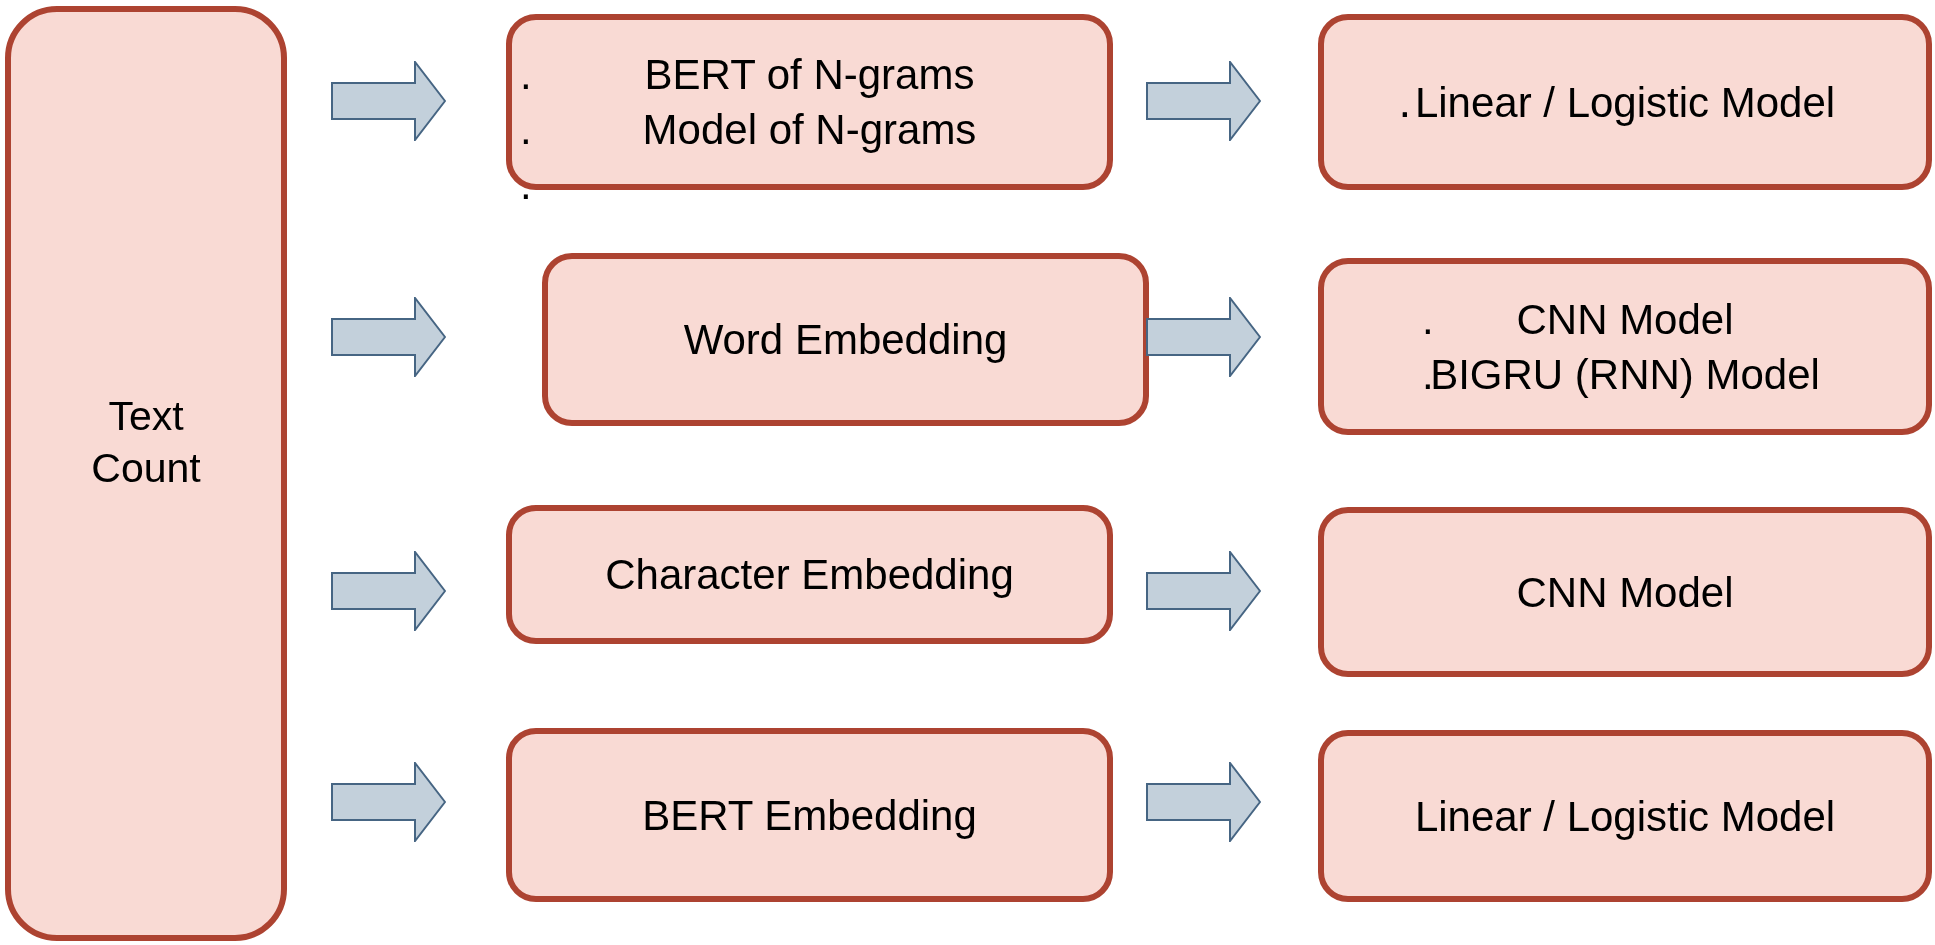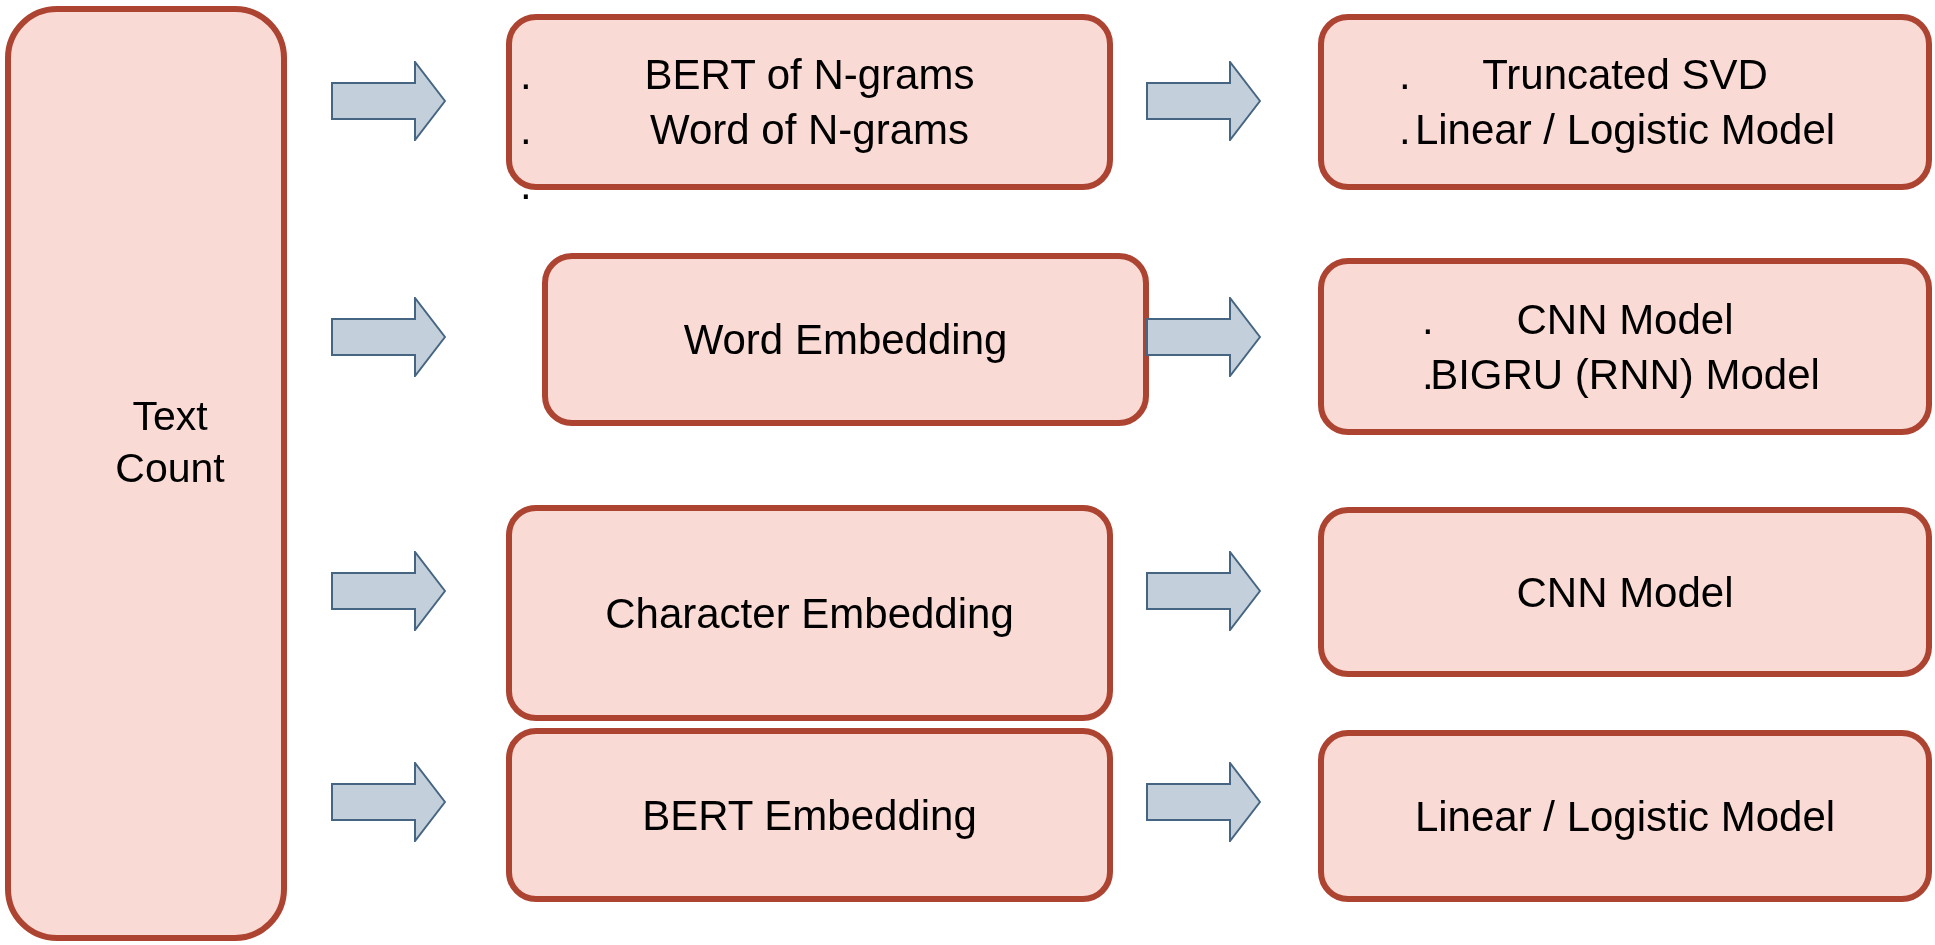--- a/index.html
+++ b/index.html
@@ -32,21 +32,21 @@
   }
   .source-box {
     left: 5px;
     top: 6px;
     width: 282px;
     height: 935px;
     border-radius: 52px;
     font-size: 41px;
     line-height: 52px;
   }
-  .source-box .stack { transform: translateY(-32px); padding-left: 24px; }
+  .source-box .stack { transform: translateY(-32px); }
   .stack { width: 100%; }
   .line {
     position: relative;
     text-align: center;
     width: 100%;
     white-space: nowrap;
   }
   .dot {
     position: absolute;
     top: 0;
@@ -59,21 +59,21 @@
     fill: #c3d0db;
     stroke: #466583;
     stroke-width: 2;
     stroke-linejoin: miter;
   }
   
   .m1 { left: 506px; top: 14px;  width: 607px; height: 176px; }
   .r1 { left: 1318px; top: 14px; width: 614px; height: 176px; }
   .m2 { left: 506px; top: 253px; width: 607px; height: 173px; margin-left: 36px; }
   .r2 { left: 1318px; top: 258px; width: 614px; height: 177px; }
-  .m3 { left: 506px; top: 505px; width: 607px; height: 216px; }
+  .m3 { left: 506px; top: 505px; width: 607px; height: 139px; }
   .r3 { left: 1318px; top: 507px; width: 614px; height: 170px; }
   .m4 { left: 506px; top: 728px; width: 607px; height: 174px; }
   .r4 { left: 1318px; top: 730px; width: 614px; height: 172px; }
 </style>
 </head>
 <body>
 
 <div id="canvas">
 
   <div class="box source-box">
@@ -87,35 +87,34 @@
     <polygon points="1,22 84,22 84,1 114,40 84,79 84,58 1,58"></polygon>
   </svg>
   <div class="box row-box m1">
     <div class="stack">
       <div class="line">
         <span class="dot">.</span>
         <span>BERT of N-grams</span>
       </div>
       <div class="line">
         <span class="dot">.</span>
-        <span>Word of N-grams</span>
+        <span>Model of N-grams</span>
       </div>
       <div class="line">
         <span class="dot">.</span>
       </div>
     </div>
   </div>
   <svg class="arrow" style="left:1146px;top:61px" width="115" height="80" viewBox="0 0 115 80">
     <polygon points="1,22 84,22 84,1 114,40 84,79 84,58 1,58"></polygon>
   </svg>
   <div class="box row-box r1">
     <div class="stack">
       <div class="line">
         <span class="dot">.</span>
-        <span>Truncated SVD</span>
       </div>
       <div class="line">
         <span class="dot">.</span>
         <span>Linear / Logistic Model</span>
       </div>
     </div>
   </div>
 
   <svg class="arrow" style="left:331px;top:297px" width="115" height="80" viewBox="0 0 115 80">
     <polygon points="1,22 84,22 84,1 114,40 84,79 84,58 1,58"></polygon>

